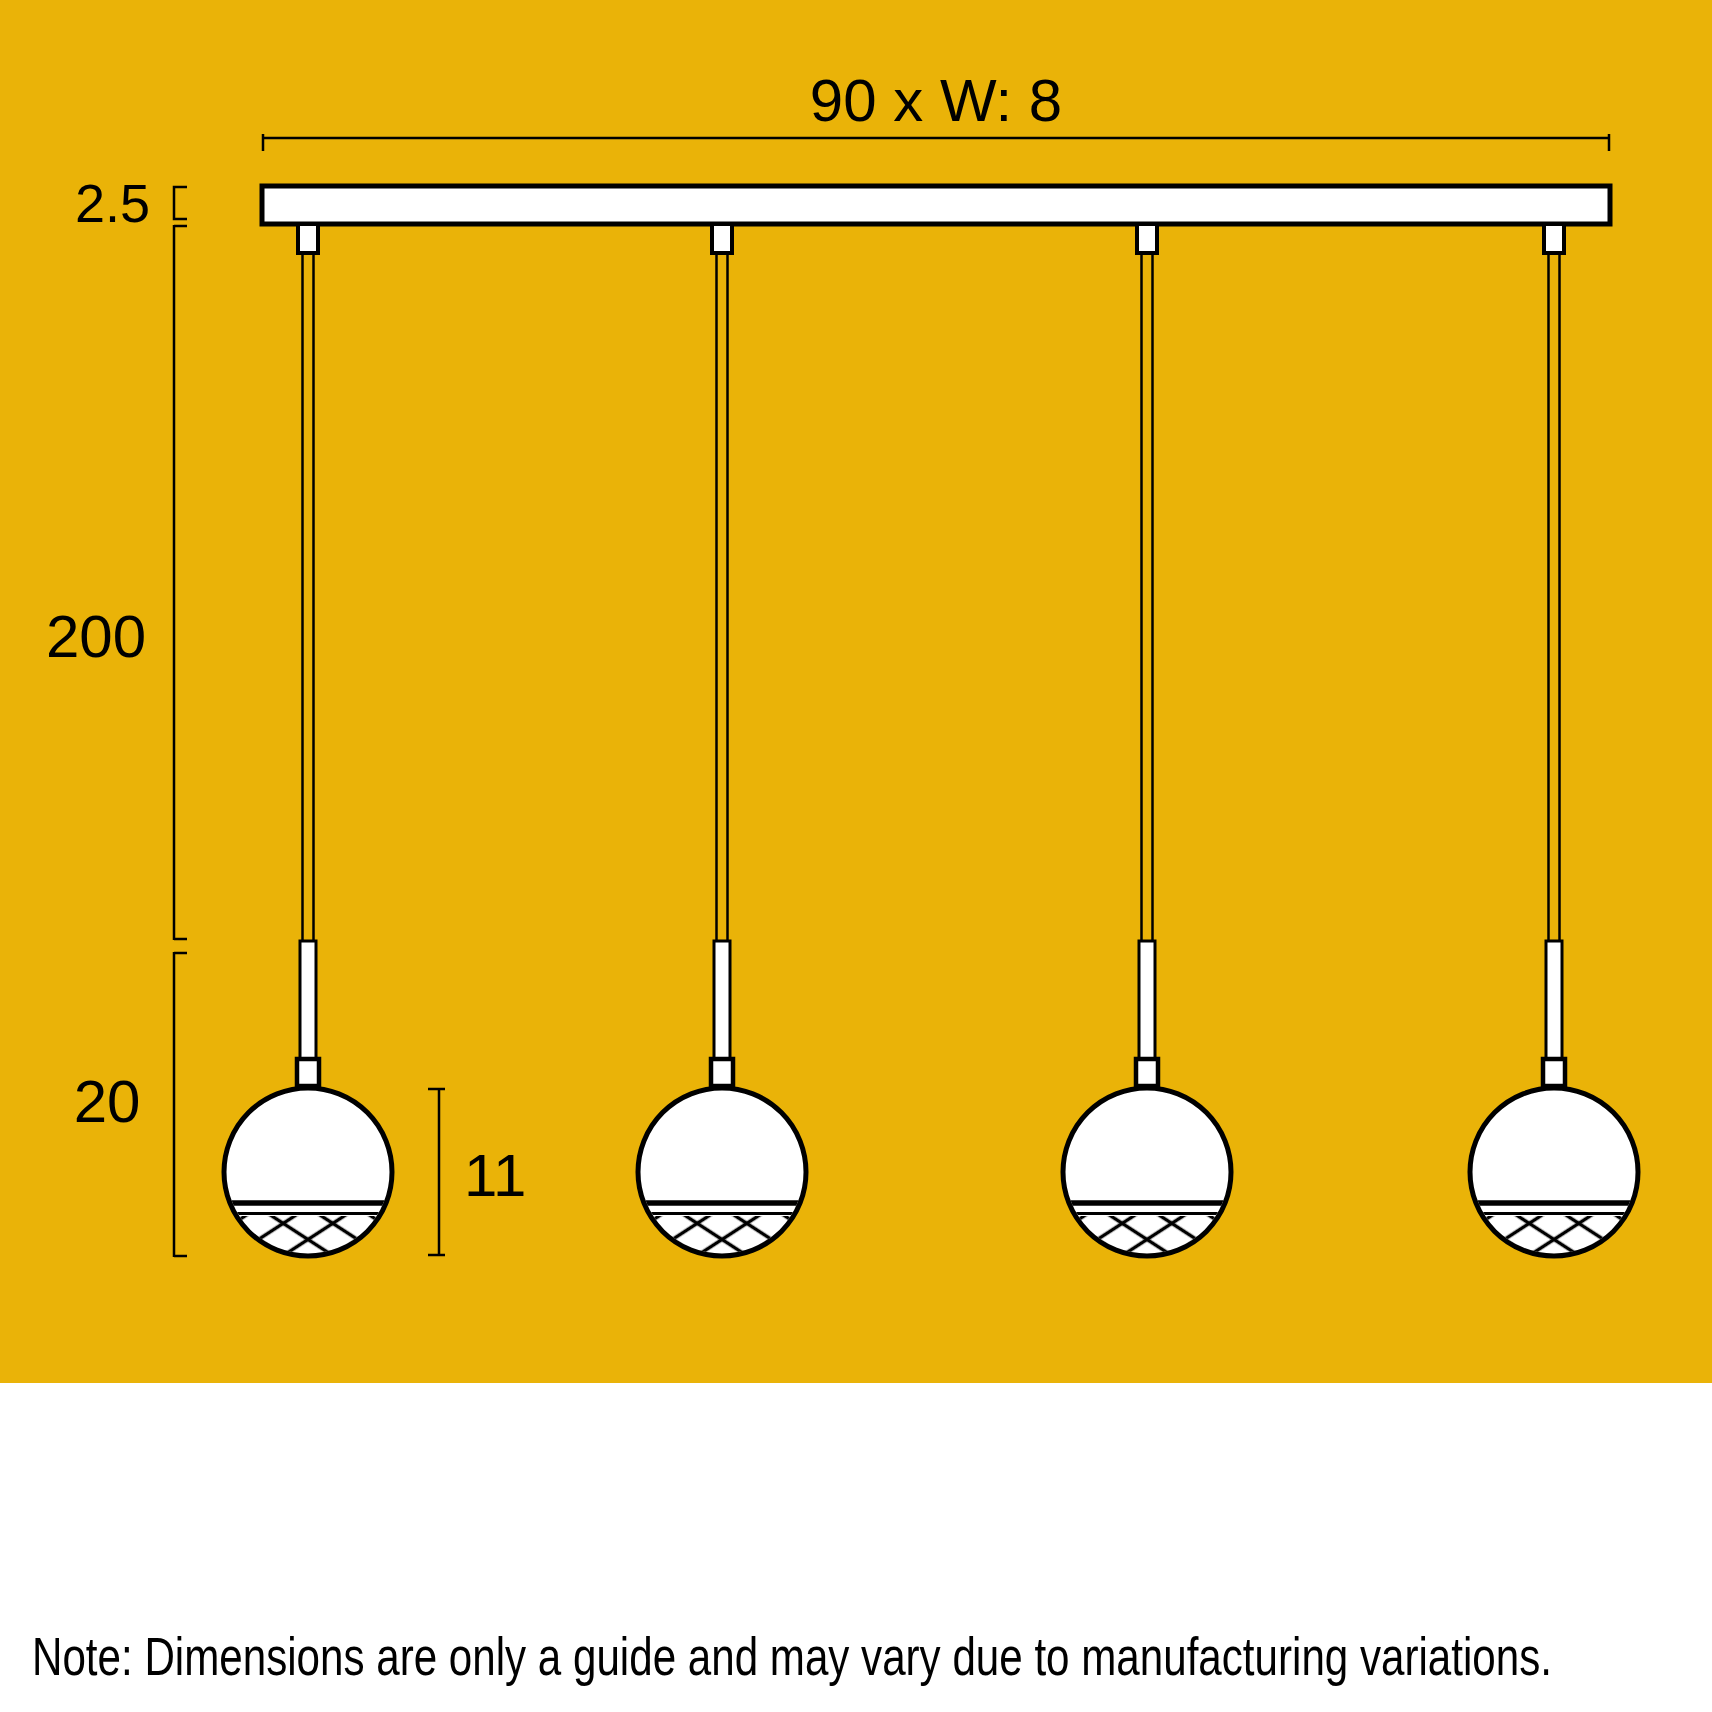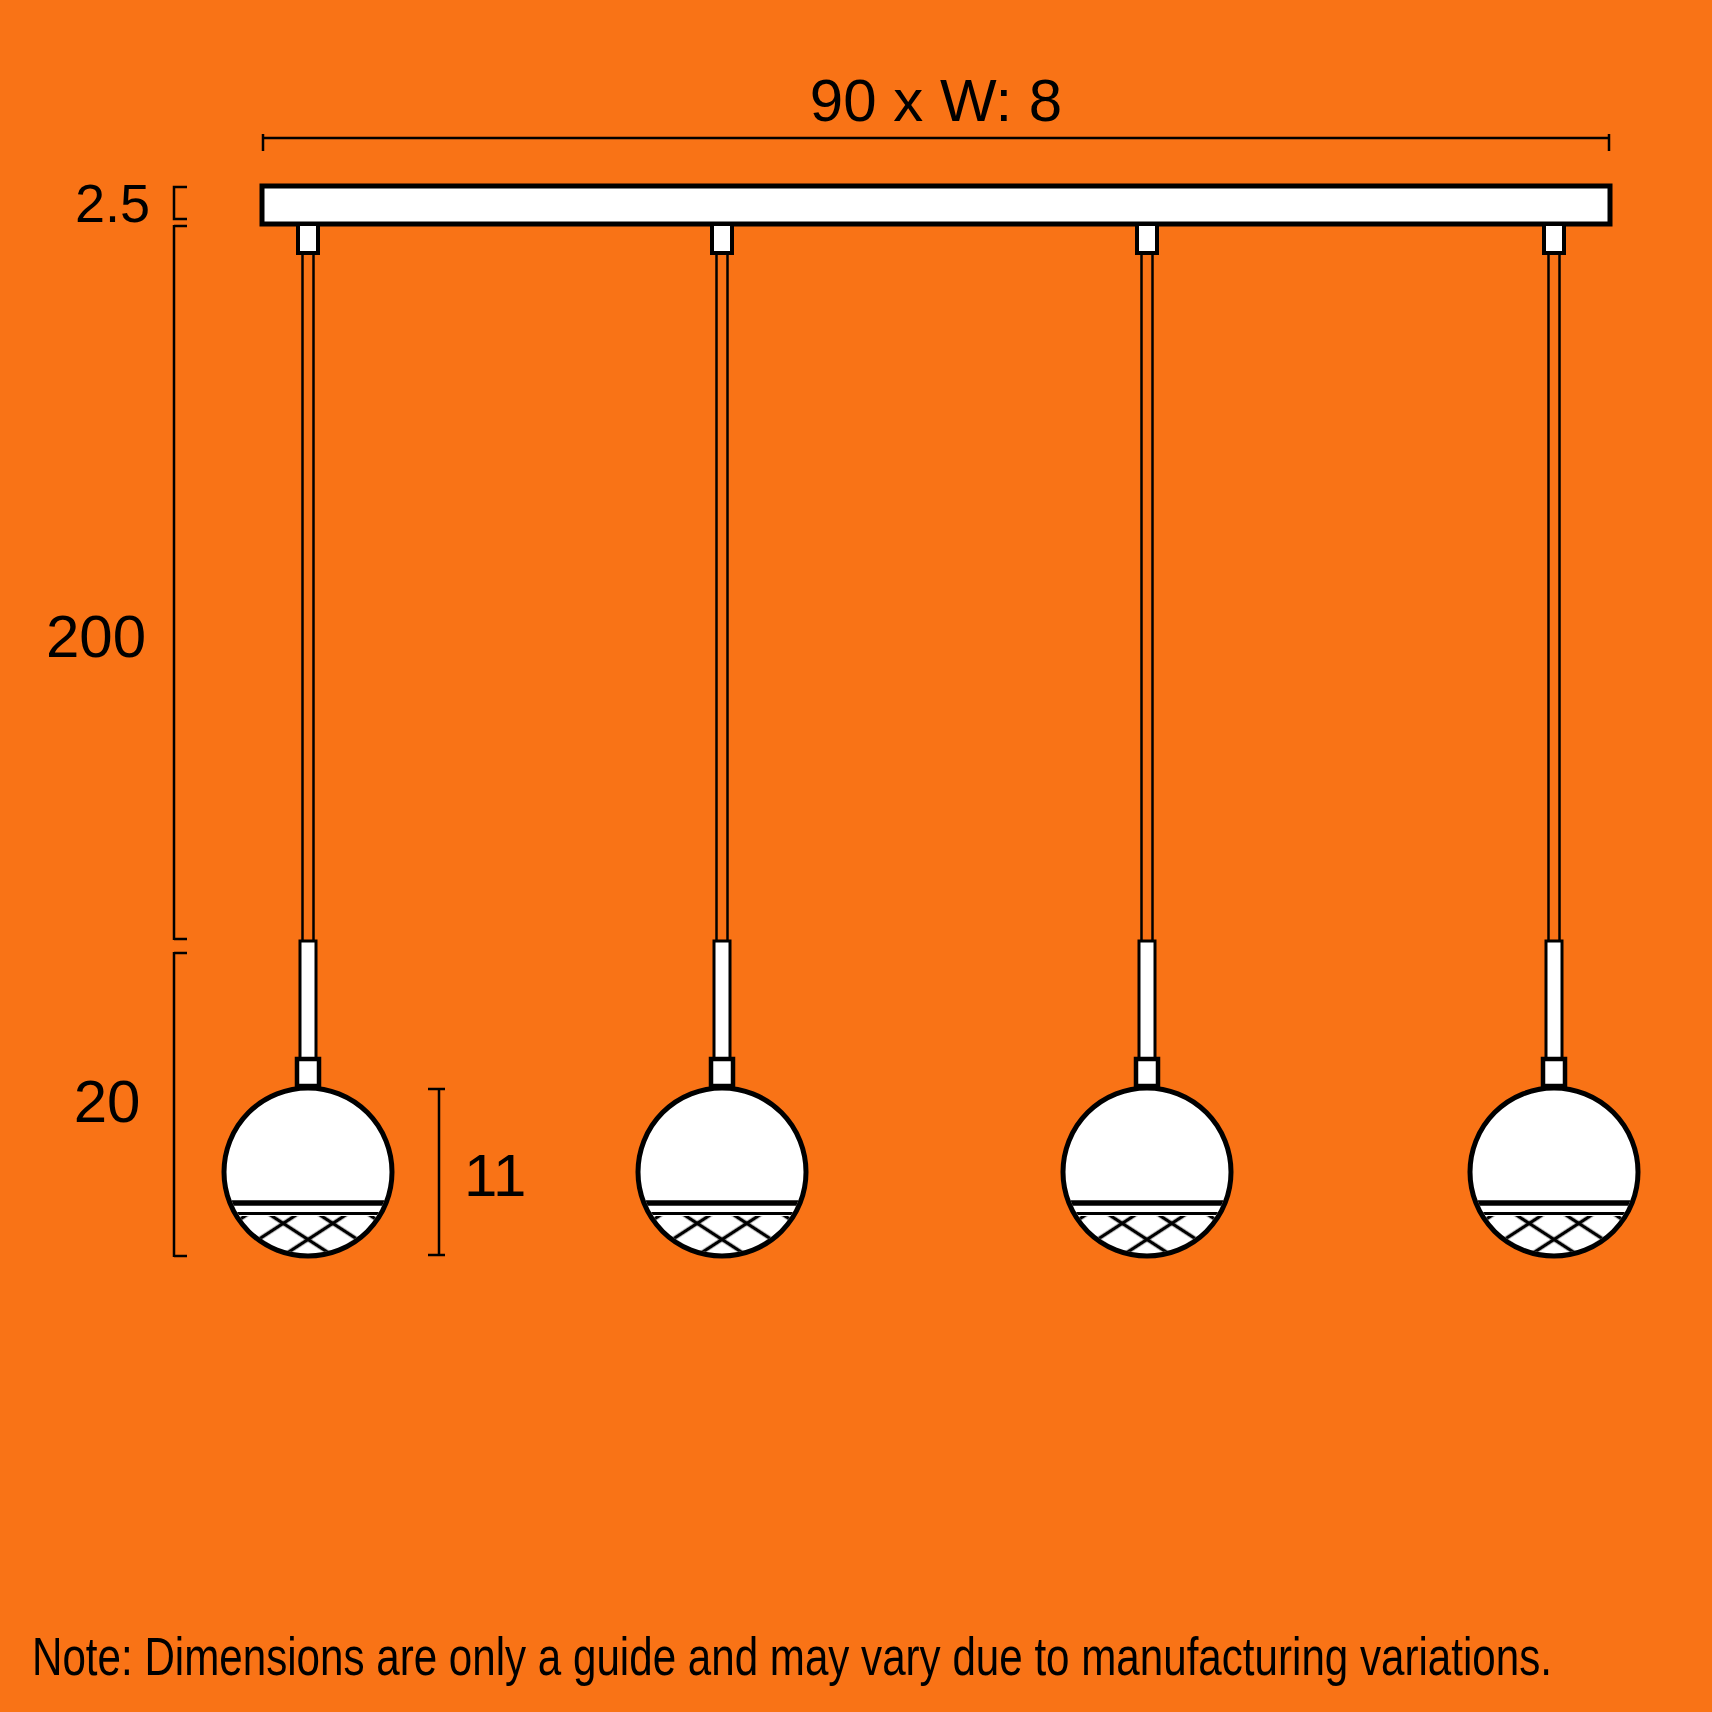--- a/index.html
+++ b/index.html
@@ -6,22 +6,22 @@
     margin: 0;
     padding: 0;
     background: #ffffff;
     width: 1712px;
     height: 1712px;
     overflow: hidden;
   }
   .stage {
     position: relative;
     width: 1712px;
-    height: 1712px;
-    background: #f97316;
+    height: 1383px;
+    background: #eab308;
   }
   svg {
     position: absolute;
     left: 0;
     top: 0;
     display: block;
   }
   text {
     font-family: "Liberation Sans", sans-serif;
     fill: #000000;

